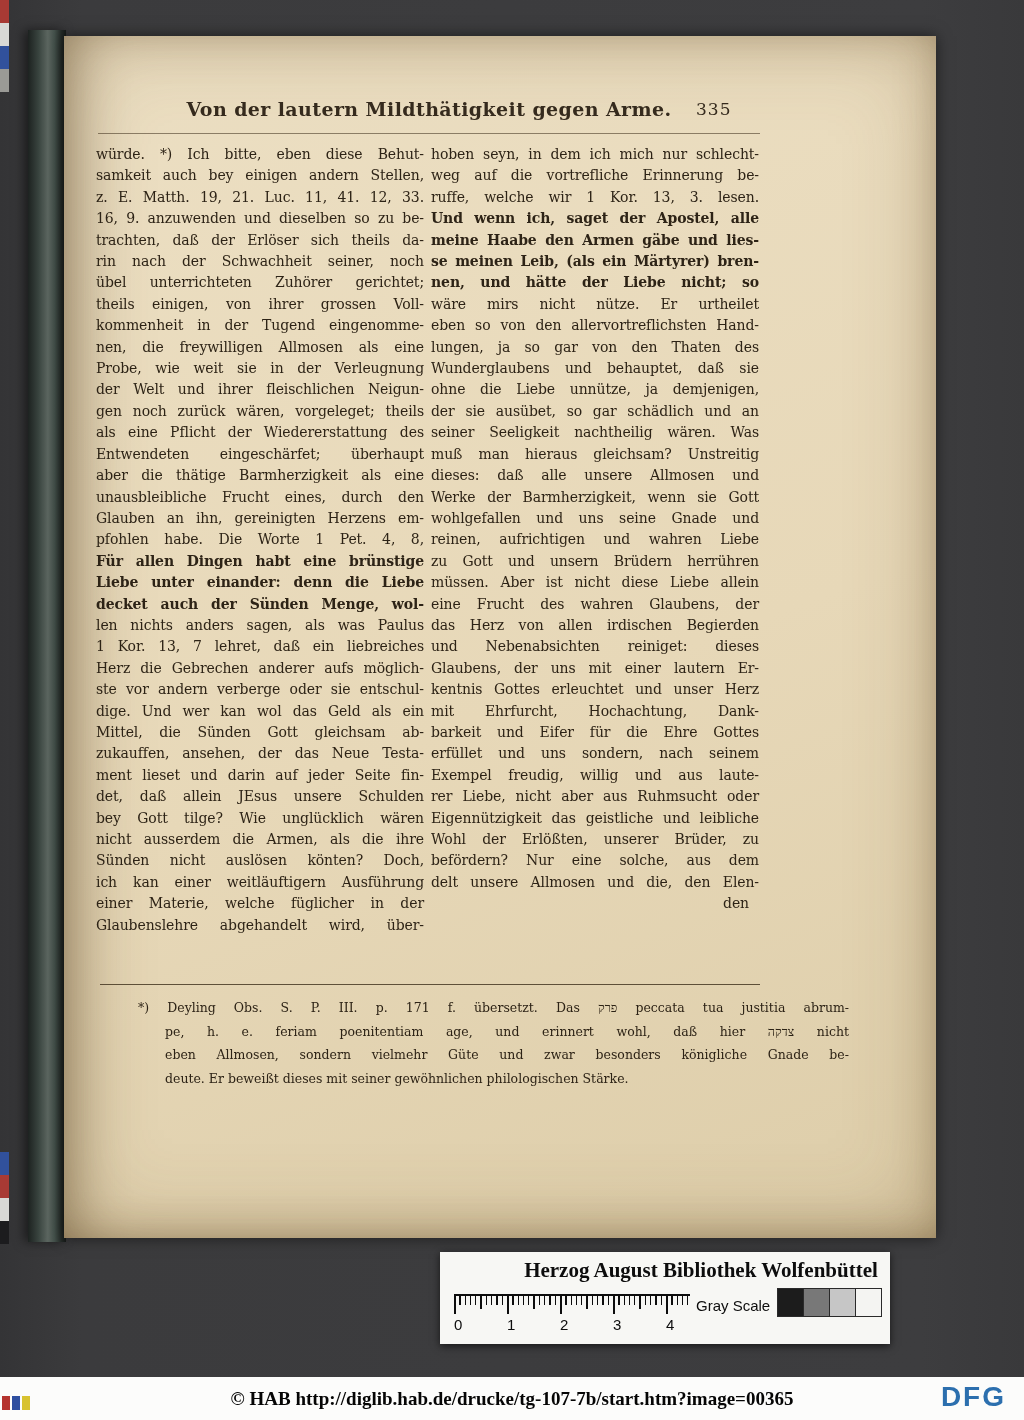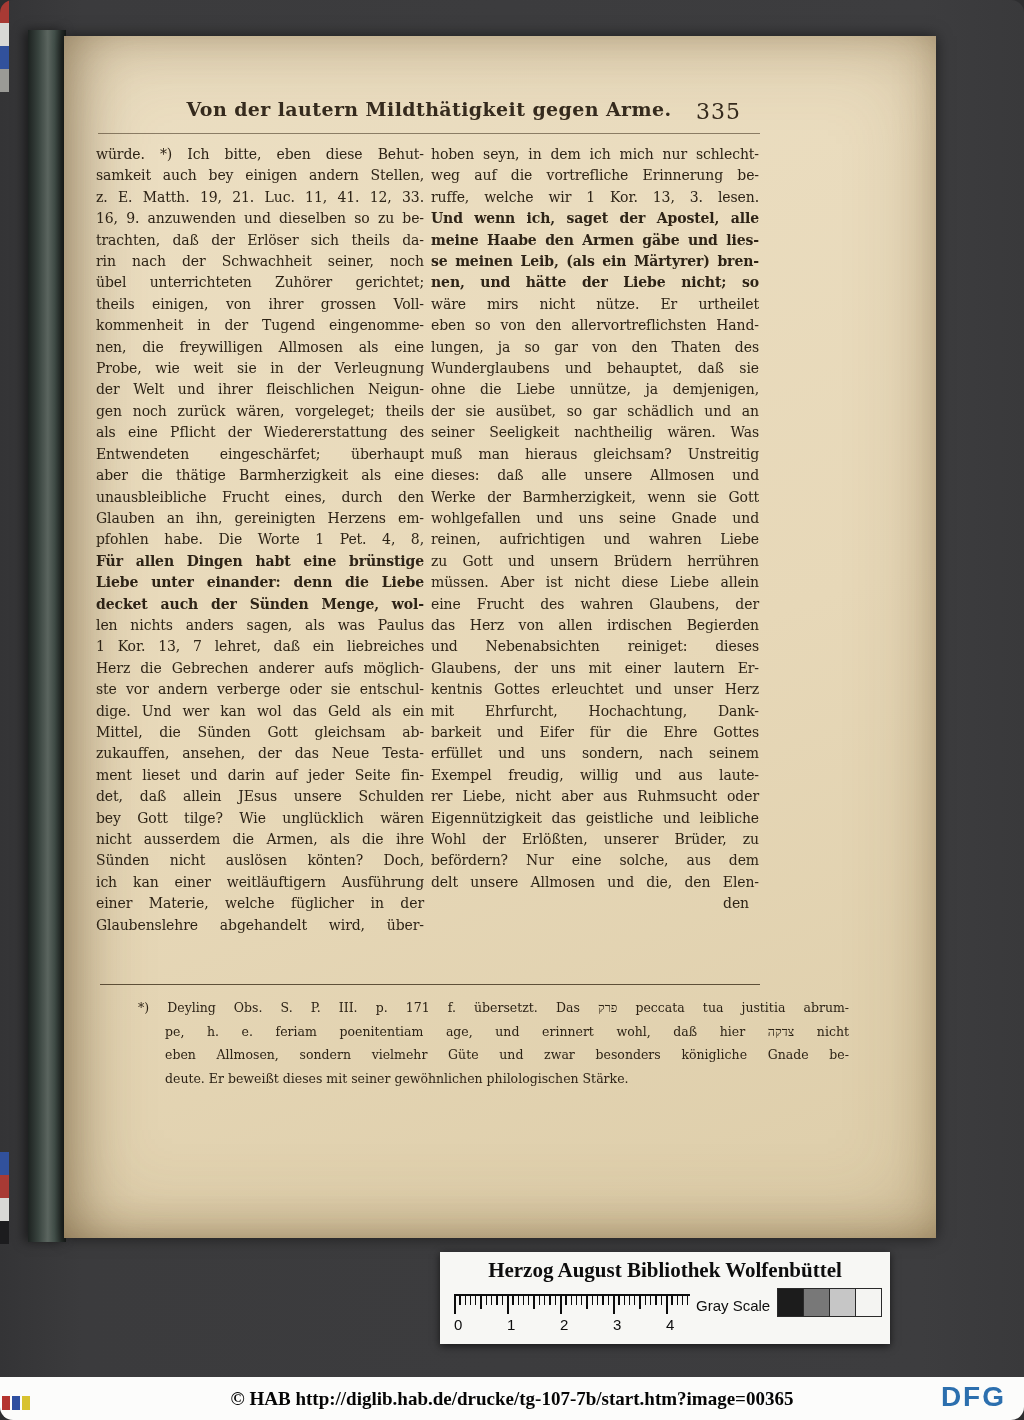--- a/index.html
+++ b/index.html
@@ -1,18 +1,18 @@
 <!DOCTYPE html>
 <html><head>
 <meta charset="utf-8">
 <style>
   html,body{margin:0;padding:0;background:#2e2e30;}
   .viewport{position:relative;width:1024px;height:1420px;overflow:hidden;
     background:linear-gradient(90deg,#343436 0%,#3b3b3d 8%,#3d3d3f 90%,#39393b 100%);
-    font-family:"DejaVu Serif",serif;border-radius:13px;}
+    font-family:"DejaVu Serif",serif;}
 
   
   .mark-col{position:absolute;width:9px;display:flex;flex-direction:column;}
   .mark-col .mark{width:9px;height:23px;}
   .marks-top-left{left:0;top:0;}
   .marks-mid-left{left:0;top:1152px;}
   .marks-footer{position:absolute;left:2px;bottom:10px;display:flex;gap:2px;}
   .marks-footer .mark{width:8px;height:14px;}
 
   
@@ -24,40 +24,40 @@
   .page{position:absolute;left:64px;top:36px;width:872px;height:1202px;
     background:linear-gradient(160deg,#ecdfc3 0%,#e7d8b8 55%,#ddcda9 100%);
     box-shadow:inset 0 0 90px rgba(112,82,40,.30),
                inset 28px 0 60px -24px rgba(70,52,24,.50),
                inset -12px -10px 45px -18px rgba(90,66,32,.35),
                0 0 14px rgba(0,0,0,.55);
     color:#31271b;}
 
   .page-header{position:absolute;top:62px;left:32px;width:666px;text-align:center;
     font-size:19px;font-weight:700;letter-spacing:.4px;color:#352a1d;}
-  .page-num{position:absolute;left:600px;top:1px;font-weight:400;font-size:22px;letter-spacing:1px;}
+  .page-num{position:absolute;left:600px;top:1px;font-weight:400;font-size:17px;letter-spacing:1px;}
   .header-rule{position:absolute;top:97px;left:34px;width:662px;border-top:1px solid rgba(60,46,26,.55);}
 
   .columns{position:absolute;top:108px;left:32px;width:668px;display:flex;gap:7px;}
   .col{width:328px;font-size:14px;line-height:21.4px;letter-spacing:-.1px;color:#2d2316;}
   .line{text-align:justify;text-align-last:justify;}
   .col-left .line:nth-child(n+20):nth-child(-n+22){font-weight:700;}
   .col-right .line:nth-child(n+4):nth-child(-n+7){font-weight:700;}
   .col-right .line:last-child{text-align-last:right;padding-right:10px;}
 
   .footnote-rule{position:absolute;top:948px;left:36px;width:660px;border-top:1px solid rgba(60,46,26,.8);}
   .footnote{position:absolute;top:960px;left:101px;width:684px;font-size:12.5px;line-height:23.5px;color:#2d2316;}
   .footnote .line:first-child{margin-left:-27px;}
   .footnote .line:last-child{text-align-last:left;}
 
   
   .cal-card{position:absolute;left:440px;top:1252px;width:450px;height:92px;background:#f7f7f4;
     box-shadow:0 2px 8px rgba(0,0,0,.65);color:#0d0d0d;}
   .cal-title{position:absolute;top:6px;left:0;width:100%;text-align:center;
-    font-family:"Liberation Serif",serif;font-weight:700;font-size:21px;}
+    font-family:"Liberation Serif",serif;font-weight:700;font-size:21px;padding-left:36px;}
   .ruler{position:absolute;left:14px;top:42px;width:236px;height:20px;border-top:2.5px solid #0d0d0d;
     background:
       repeating-linear-gradient(90deg,#0d0d0d 0 2px,transparent 2px 53px) 0 0/236px 18px no-repeat,
       repeating-linear-gradient(90deg,#0d0d0d 0 1.6px,transparent 1.6px 26.5px) 0 0/236px 13px no-repeat,
       repeating-linear-gradient(90deg,#0d0d0d 0 1.2px,transparent 1.2px 5.3px) 0 0/236px 9px no-repeat;}
   .ruler-numbers{position:absolute;left:14px;top:64px;display:flex;
     font-family:"Liberation Sans",sans-serif;font-size:15px;}
   .ruler-numbers .rnum{width:53px;}
   .gs-label{position:absolute;left:256px;top:45px;font-family:"Liberation Sans",sans-serif;font-size:15px;text-align:center;}
   .patches{position:absolute;left:338px;top:36px;display:flex;}

